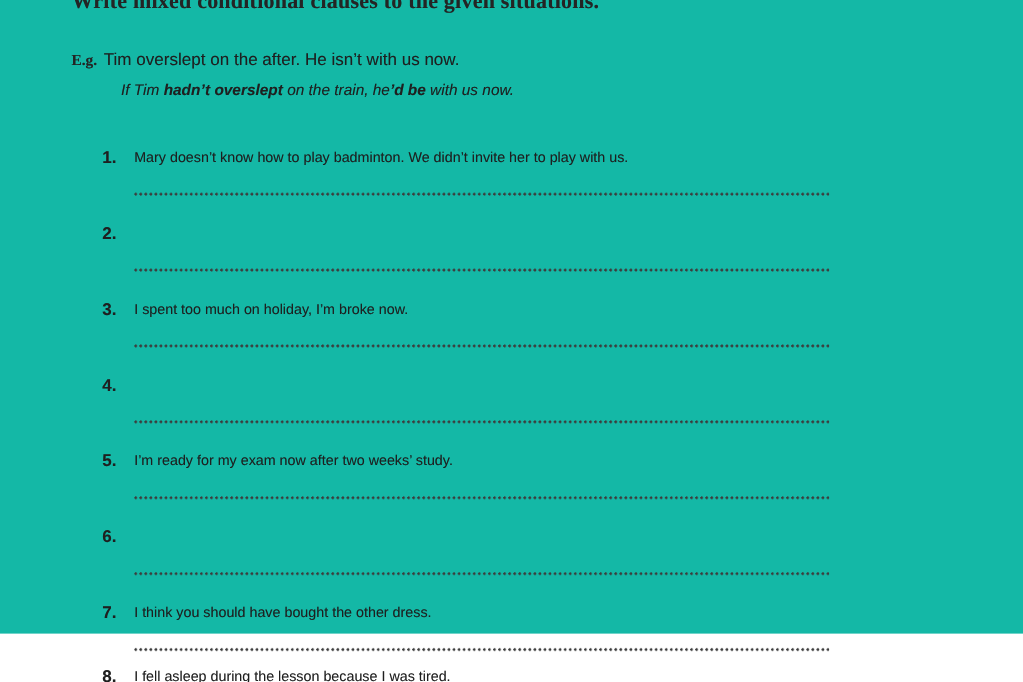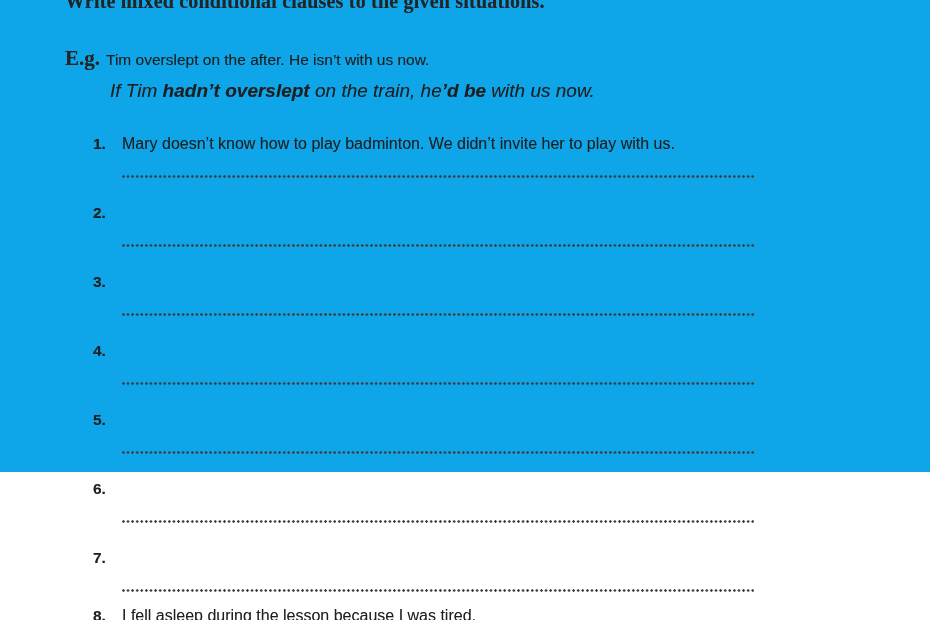--- a/index.html
+++ b/index.html
@@ -6,22 +6,22 @@
     margin: 0;
     padding: 0;
     width: 930px;
     height: 620px;
     overflow: hidden;
     background: #ffffff;
   }
   .page {
     position: relative;
     width: 930px;
-    height: 472px;
-    background: #0ea5e9;
+    height: 576px;
+    background: #14b8a6;
     color: #1f1f1f;
     font-family: "Liberation Sans", "DejaVu Sans", sans-serif;
     text-shadow: 0 0 0.4px rgba(20,20,20,0.35);
   }
   .title {
     position: absolute;
     left: 65px;
     top: -10px;
     margin: 0;
     font-family: "Liberation Serif", "DejaVu Serif", serif;
@@ -32,46 +32,46 @@
     white-space: nowrap;
   }
   .example { position: absolute; left: 65px; top: 46px; }
   .eg-line1 {
     font-size: 15.5px;
     white-space: nowrap;
   }
   .eg-label {
     font-family: "Liberation Serif", "DejaVu Serif", serif;
     font-weight: 700;
-    font-size: 21px;
+    font-size: 14px;
     color: #242424;
     margin-right: 6px;
   }
   .eg-line2 {
     margin-top: 9px;
     margin-left: 45px;
     font-style: italic;
-    font-size: 19px;
+    font-size: 14px;
     white-space: nowrap;
   }
   .eg-line2 .seg-bold { font-weight: 700; }
   .items { position: absolute; left: 93px; top: 0; width: 830px; }
   .item { position: absolute; left: 0; width: 830px; height: 69px; }
   .item .num {
     position: absolute;
     left: 0;
     top: 0;
     font-weight: 700;
     font-size: 15.5px;
   }
   .item .sentence {
     position: absolute;
     left: 29px;
     top: 0;
-    font-size: 16px;
+    font-size: 13px;
     white-space: nowrap;
   }
   .item .answer-line {
     position: absolute;
     left: 29px;
     top: 40px;
     width: 632px;
     height: 3px;
     background-image: radial-gradient(circle at 1.4px 1.5px, #3c3c3c 1.05px, rgba(0,0,0,0) 1.45px);
     background-size: 4.6px 3px;
@@ -97,36 +97,39 @@
         <span class="num">1.</span>
         <span class="sentence">Mary doesn’t know how to play badminton. We didn’t invite her to play with us.</span>
         <div class="answer-line"></div>
       </div>
       <div class="item" style="top: 204px;">
         <span class="num">2.</span>
         <div class="answer-line"></div>
       </div>
       <div class="item" style="top: 273px;">
         <span class="num">3.</span>
+        <span class="sentence">I spent too much on holiday, I’m broke now.</span>
         <div class="answer-line"></div>
       </div>
       <div class="item" style="top: 342px;">
         <span class="num">4.</span>
         <div class="answer-line"></div>
       </div>
       <div class="item" style="top: 411px;">
         <span class="num">5.</span>
+        <span class="sentence">I’m ready for my exam now after two weeks’ study.</span>
         <div class="answer-line"></div>
       </div>
       <div class="item" style="top: 480px;">
         <span class="num">6.</span>
         <div class="answer-line"></div>
       </div>
       <div class="item" style="top: 549px;">
         <span class="num">7.</span>
+        <span class="sentence">I think you should have bought the other dress.</span>
         <div class="answer-line"></div>
       </div>
       <div class="item" style="top: 607px;">
         <span class="num">8.</span>
         <span class="sentence">I fell asleep during the lesson because I was tired.</span>
       </div>
     </div>
 
 </div>
 

